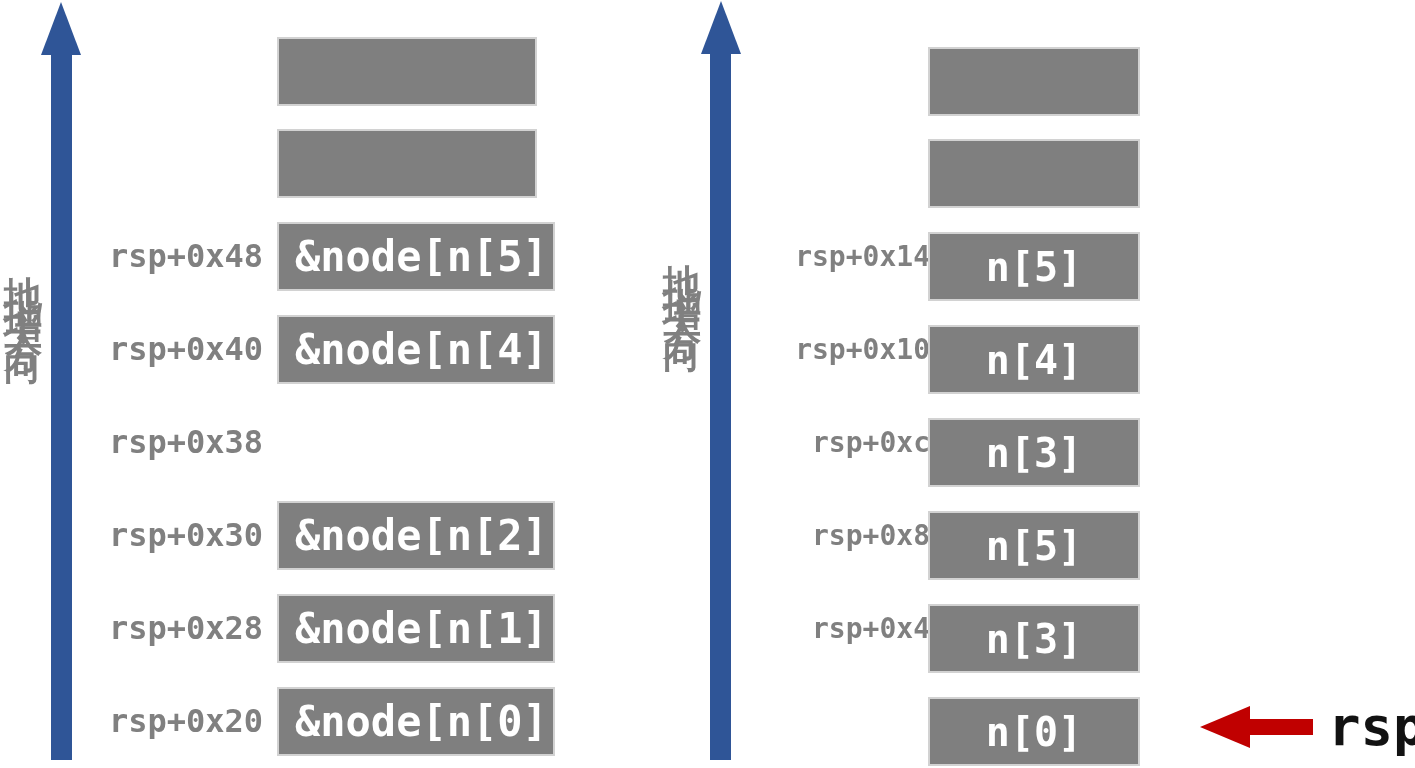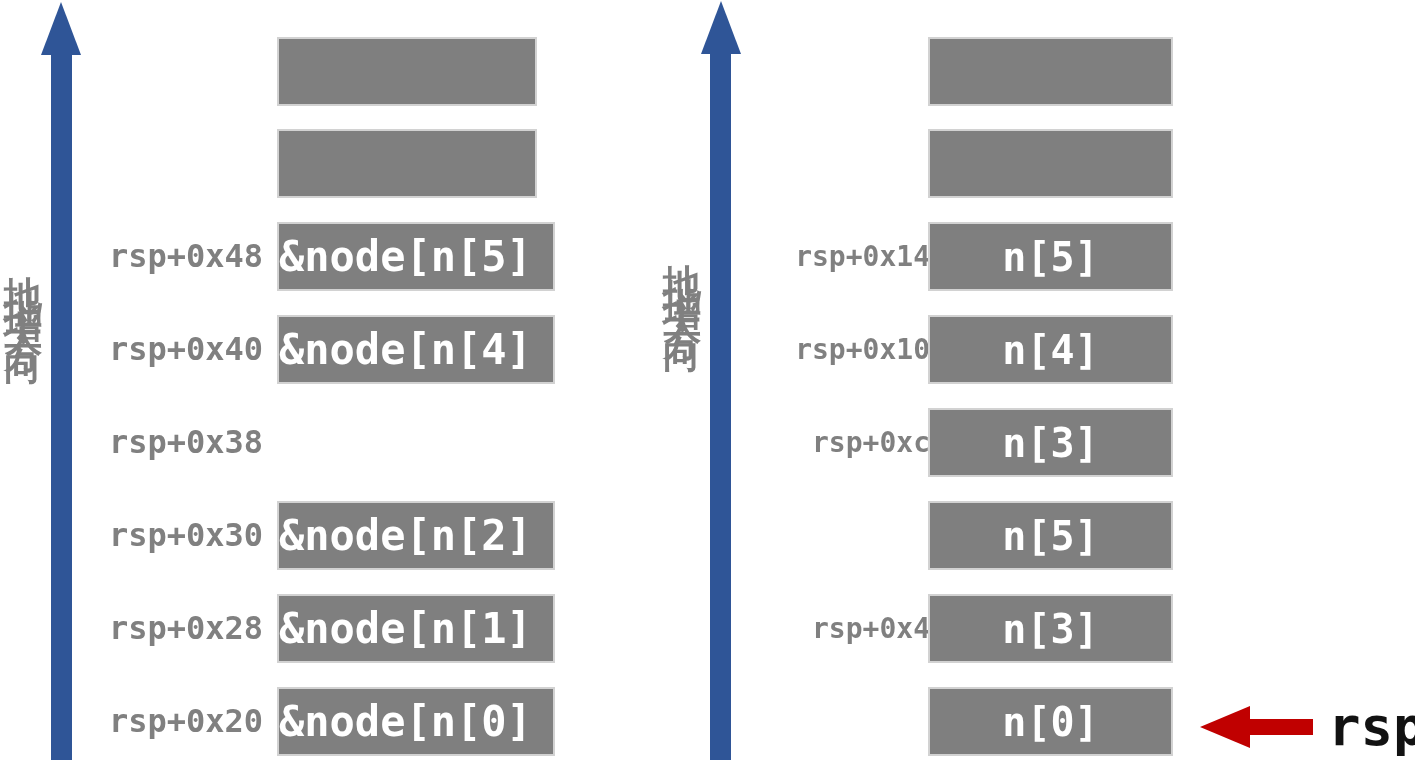--- a/index.html
+++ b/index.html
@@ -32,25 +32,25 @@
   }
   
   .box{
     position:absolute;height:69px;background:var(--box-gray);
     border:2px solid var(--box-border);box-sizing:border-box;
     display:flex;align-items:center;
   }
   .lbox{left:277px;}
   .lbox.narrow{width:260px;}
   .lbox.wide{width:278px;}
-  .rbox{left:928px;width:245px;justify-content:center;}
+  .rbox{left:928px;width:212px;justify-content:center;margin-top:10px;}
   .val{
     color:var(--box-text);font-weight:bold;font-size:42px;white-space:pre;
   }
-  .lbox .val{padding-left:0;}
+  .lbox .val{padding-left:16px;}
   .rbox .val{font-size:40px;}
   
   .addr{
     position:absolute;height:69px;line-height:69px;text-align:right;
     font-weight:bold;color:var(--label-gray);white-space:pre;
   }
   .llabel{left:40px;width:223px;font-size:32px;}
   .rlabel{left:687px;width:243px;font-size:28px;}
   
   .red-head{
@@ -122,20 +122,21 @@
   <div class="addr rlabel" style="top:315px">rsp+0x10</div>
   <div class="box rbox" style="top:315px">
     <span class="val">n[4]</span>
   </div>
 
   <div class="addr rlabel" style="top:408px">rsp+0xc</div>
   <div class="box rbox" style="top:408px">
     <span class="val">n[3]</span>
   </div>
 
+  <div class="addr rlabel" style="top:501px">rsp+0x8</div>
   <div class="box rbox" style="top:501px">
     <span class="val">n[5]</span>
   </div>
 
   <div class="addr rlabel" style="top:594px">rsp+0x4</div>
   <div class="box rbox" style="top:594px">
     <span class="val">n[3]</span>
   </div>
 
   <div class="box rbox" style="top:687px">

